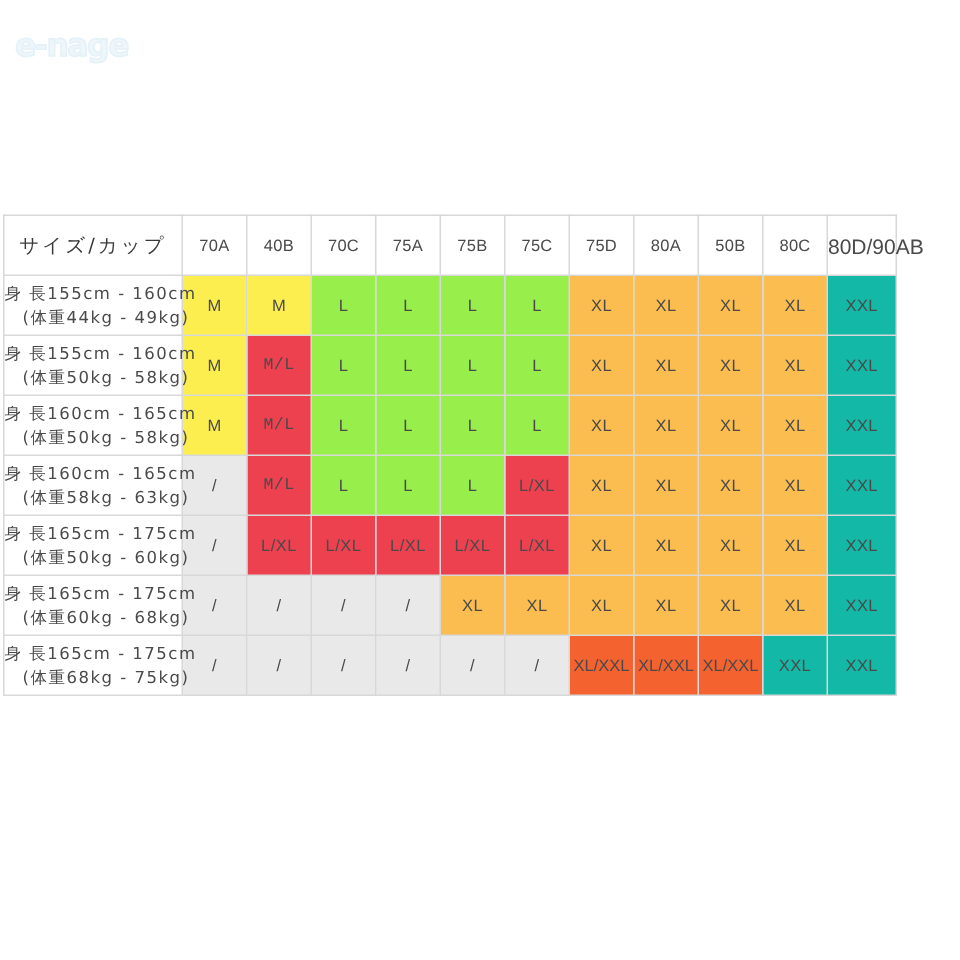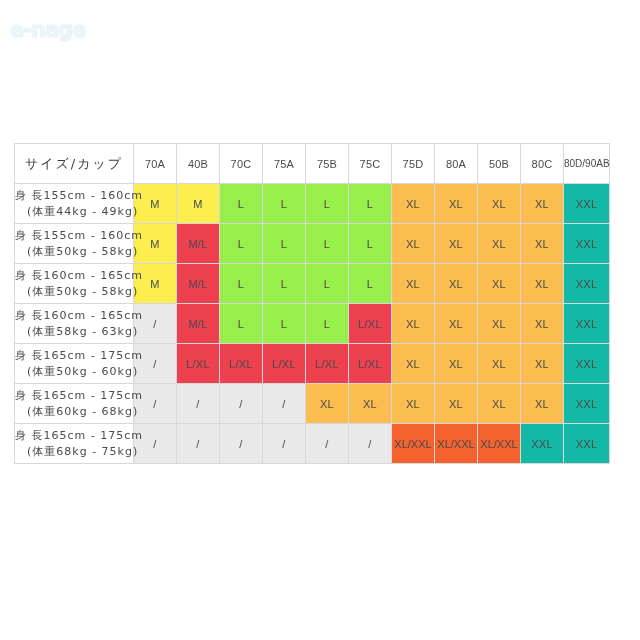--- a/index.html
+++ b/index.html
@@ -25,21 +25,21 @@
     font-weight: 700;
     letter-spacing: -1px;
     color: #eef6fa;
     -webkit-text-stroke: 1px #e3f1f8;
     user-select: none;
   }
 
   
   #chart-wrap {
     position: absolute;
-    left: 14px;
+    left: 2px;
     top: 143px;
     width: 595px;
   }
 
   table.size-chart {
     border-collapse: collapse;
     table-layout: fixed;
     width: 595px;
     background: #ffffff;
   }
@@ -69,21 +69,21 @@
     color: #3d3d3d;
     letter-spacing: 0.2px;
   }
   thead th.corner {
     font-size: 13px;
     letter-spacing: 2px;
     color: #3a3a3a;
     font-family: "DejaVu Sans", sans-serif;
   }
   thead th.last-cup {
-    font-size: 10px;
+    font-size: 14px;
     letter-spacing: 0px;
   }
 
   
   td.row-label {
     background: #ffffff;
     text-align: left;
     padding: 3px 4px 3px 7px;
     line-height: 1.45;
     font-size: 10.5px;
@@ -95,21 +95,21 @@
   td.row-label .jp {
     font-family: "DejaVu Sans", sans-serif;
     letter-spacing: 1px;
   }
 
   
   td.v         { font-size: 11px; letter-spacing: 0.3px; }
   td.v-none    { background: #e9e9e9; color: #8d8d8d; font-size: 12px; }
   td.v-s       { background: #a8dd4a; color: #545454; }
   td.v-m       { background: #fbee4e; color: #585858; }
-  td.v-ml      { background: #ed4150; color: #ffffff; }
+  td.v-ml      { background: #ed4150; color: #ffffff; font-family: Liberation Mono, monospace; }
   td.v-l       { background: #98ef4c; color: #4c5b41; }
   td.v-lxl     { background: #ed4150; color: #ffffff; font-size: 10px; }
   td.v-xl      { background: #fbbd4f; color: #5a4a28; margin-left: 43px; }
   td.v-xlxxl   { background: #f4622f; color: #ffffff; font-size: 9.5px; letter-spacing: 0; margin-top: 33px; }
   td.v-xxl     { background: #14b8a6; color: #ffffff; }
 </style>
 </head>
 <body>
 
 <div id="watermark">e-nage</div>

